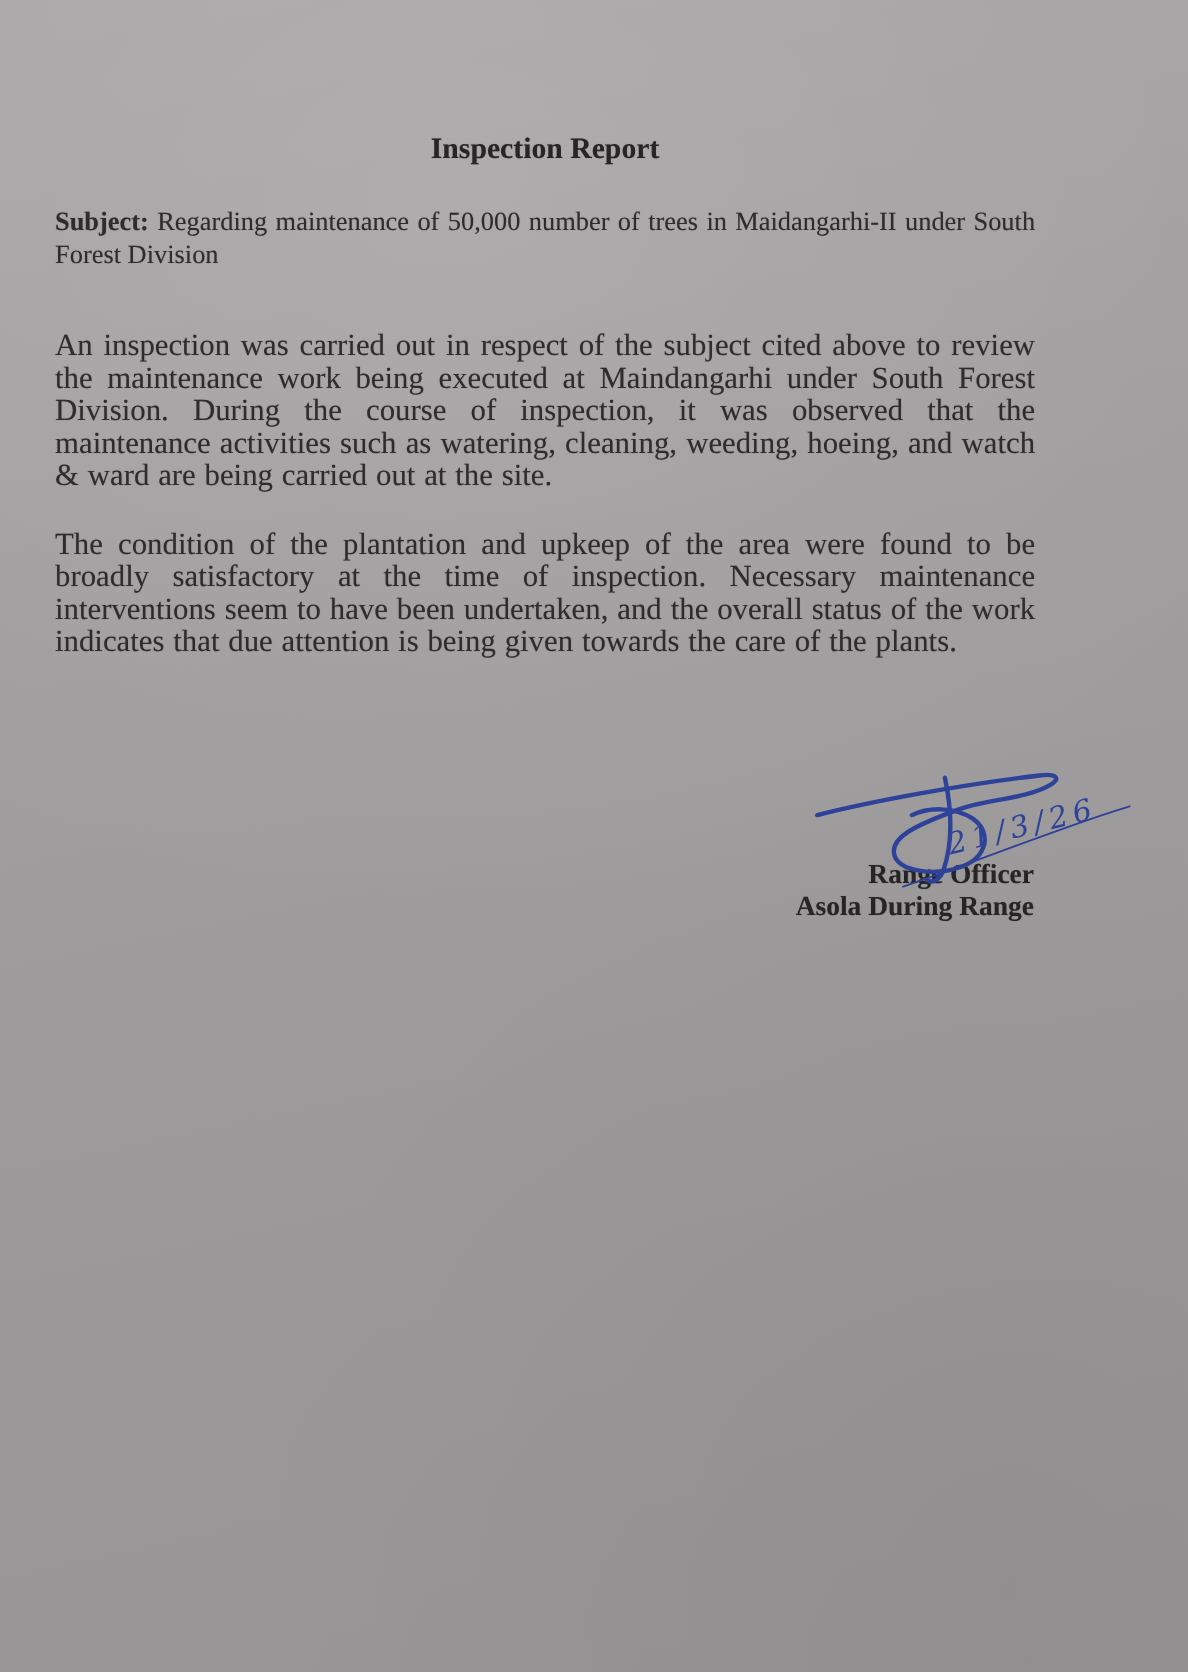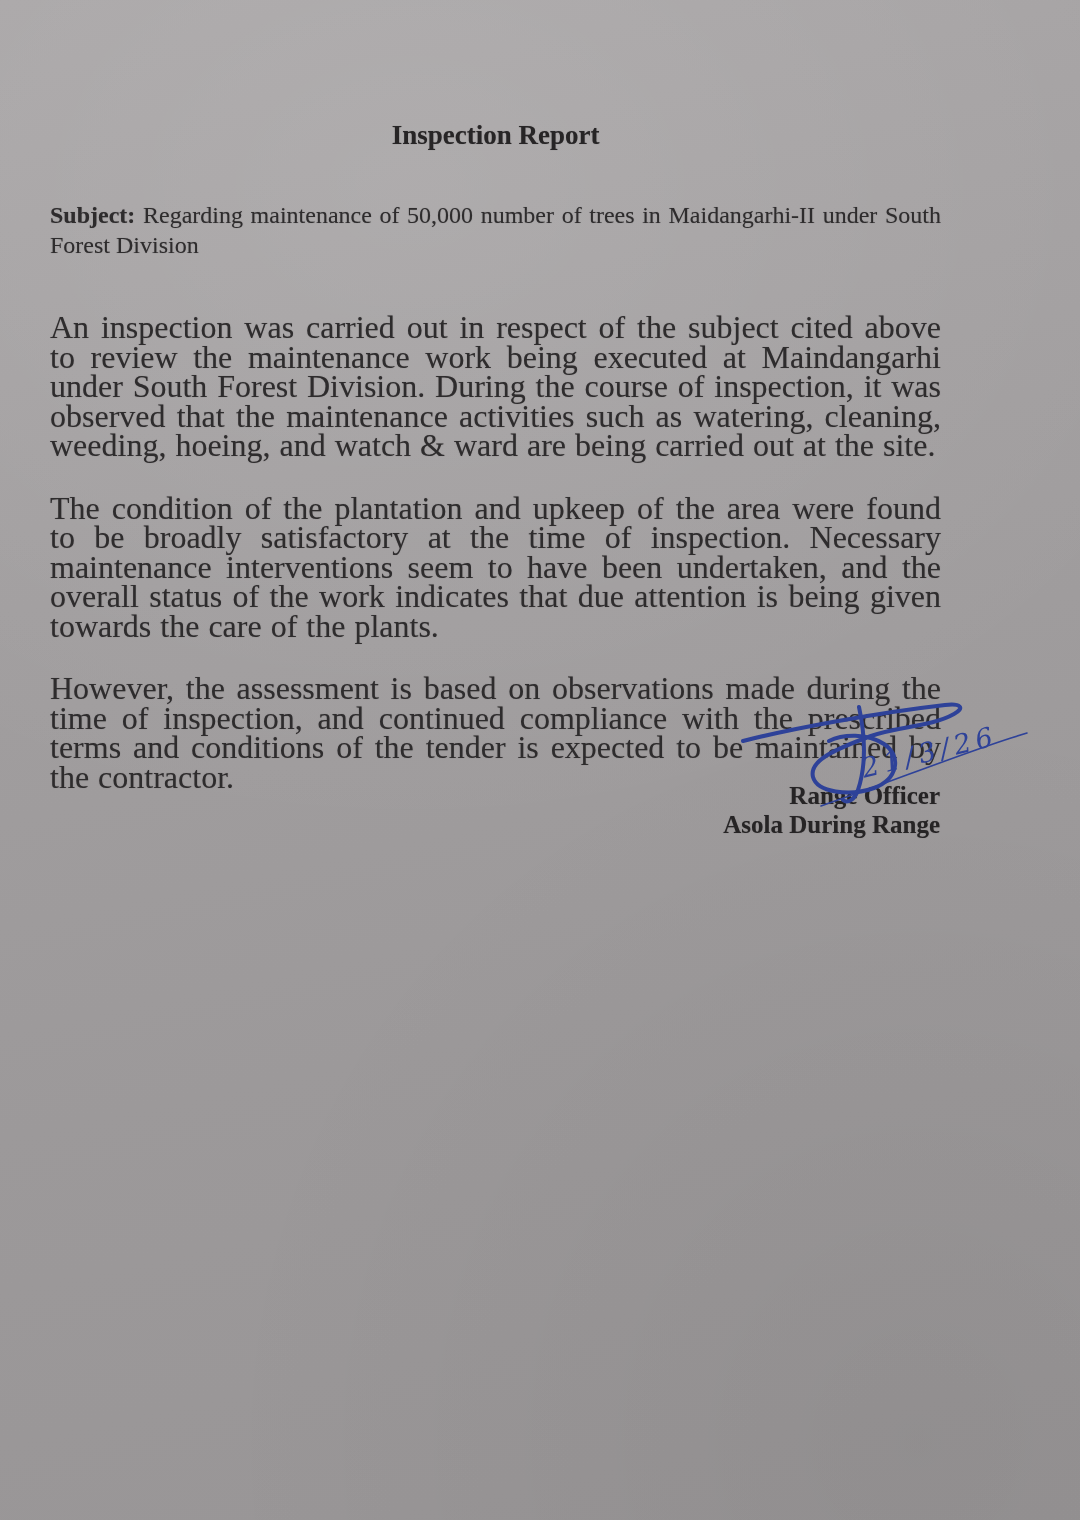--- a/index.html
+++ b/index.html
@@ -22,32 +22,32 @@
   .content {
     position:absolute; left:50px; top:0; width:891px;
     padding-top:120px;
     text-shadow:0 0 1px rgba(46,44,45,0.35);
   }
   .doc-title {
     text-align:center;
     font-weight:bold;
     font-size:27px;
     line-height:30px;
-    margin-bottom:51px;
+    margin-bottom:38px;
     color:#272526;
   }
   .subject {
     font-size:24px;
     line-height:29.5px;
     text-align:justify;
     margin-bottom:53px;
   }
   .subject .subject-label { font-weight:bold; }
   .para {
-    font-size:32px;
+    font-size:28px;
     line-height:29.5px;
     text-align:justify;
     word-spacing:1px;
     margin-bottom:33px;
   }
   
   .sig-scribble {
     position:absolute;
     left:735px; top:693px;
     width:310px; height:118px;
@@ -86,21 +86,20 @@
 
   <div class="content">
     <div class="doc-title">Inspection Report</div>
 
     <p class="subject"><span class="subject-label">Subject:</span> <span>Regarding maintenance of 50,000 number of trees in Maidangarhi-II under South Forest Division</span></p>
 
     <p class="para">An inspection was carried out in respect of the subject cited above to review the maintenance work being executed at Maindangarhi under South Forest Division. During the course of inspection, it was observed that the maintenance activities such as watering, cleaning, weeding, hoeing, and watch &amp; ward are being carried out at the site.</p>
 
     <p class="para">The condition of the plantation and upkeep of the area were found to be broadly satisfactory at the time of inspection. Necessary maintenance interventions seem to have been undertaken, and the overall status of the work indicates that due attention is being given towards the care of the plants.</p>
 
-    <p class="para">However, the assessment is based on observations made during the time of inspection, and continued compliance with the prescribed terms and conditions of the tender is expected to be maintained by the contractor.</p>
   </div>
 
   <svg class="sig-scribble" viewBox="0 0 310 118" fill="none" stroke="currentColor" stroke-linecap="round">
     <path stroke-width="4" d="M8,48 C55,36 140,20 210,12 C226,10 230,15 219,21 C196,34 163,33 136,43 C98,57 74,68 78,84 C82,99 114,104 139,95 C163,86 167,63 149,51 C132,40 108,41 94,48"></path>
     <path stroke-width="4" d="M124,14 C130,42 132,70 123,97 C120,106 113,111 108,107"></path>
     <path stroke-width="1.6" d="M86,113 C145,93 220,63 276,45 L292,40"></path>
   </svg>
 
   <span class="sig-date">21/3/26</span>
 

